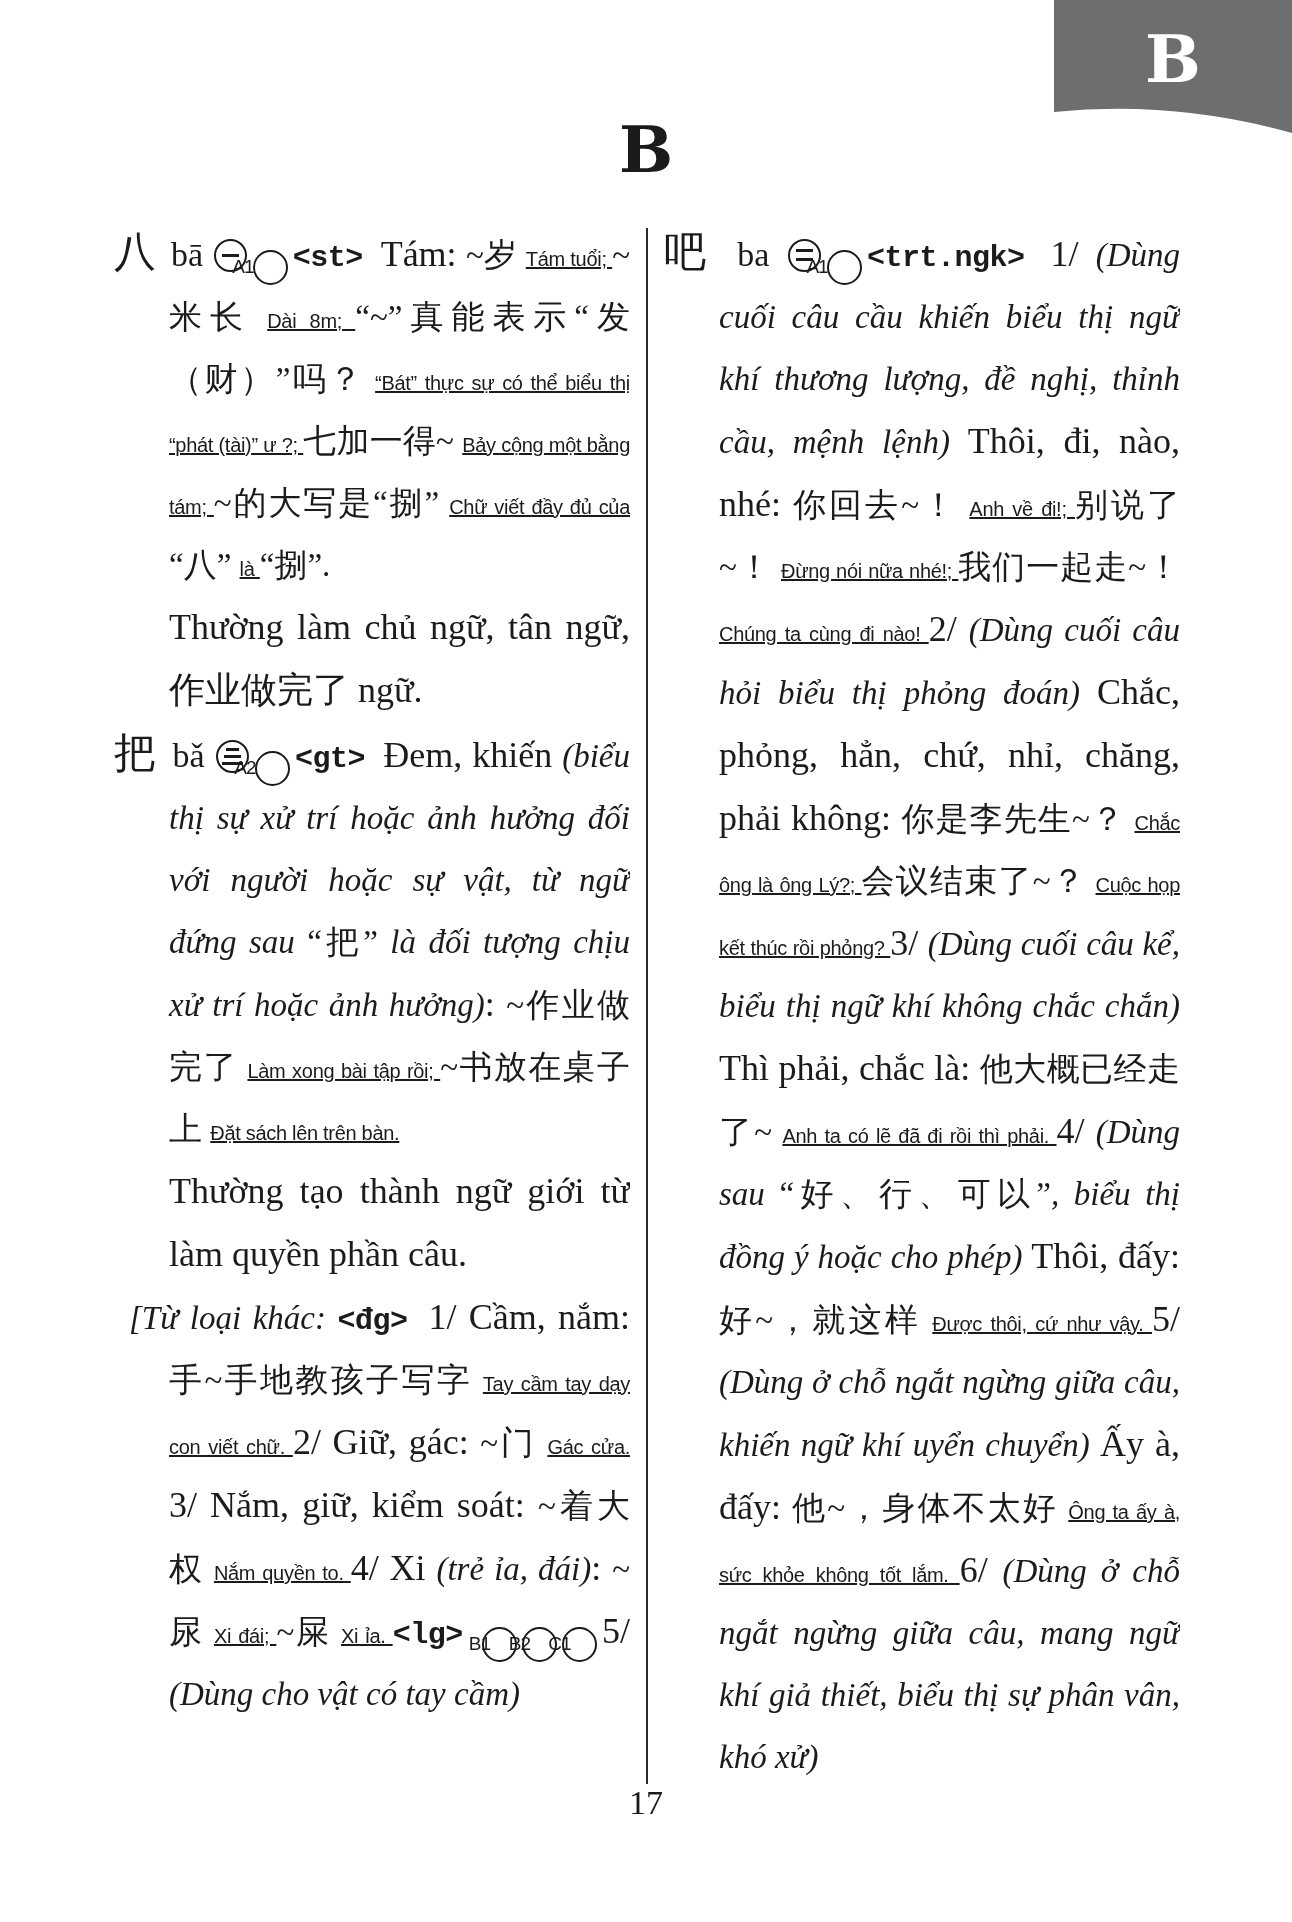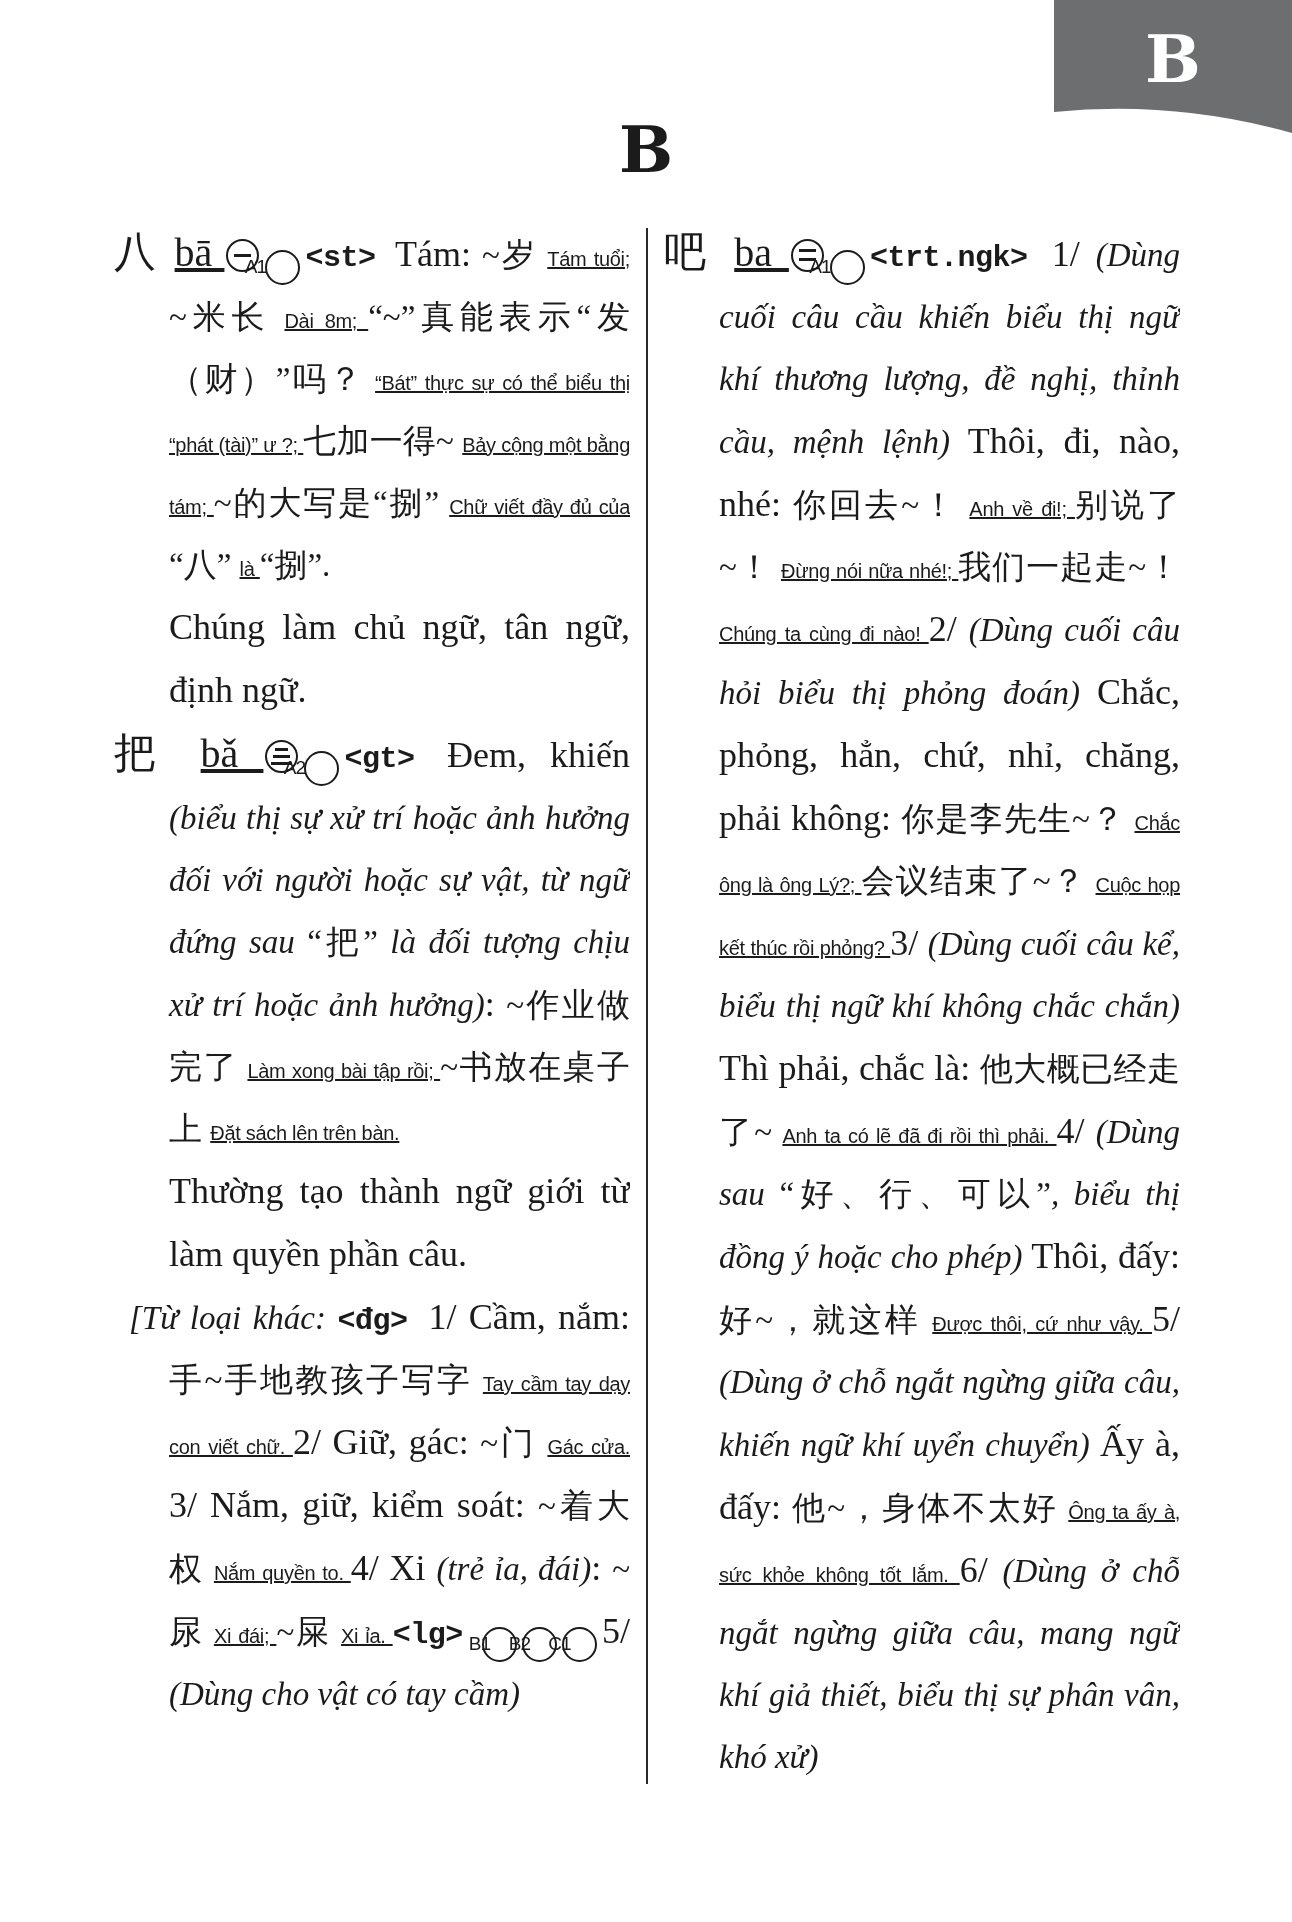--- a/index.html
+++ b/index.html
@@ -14,21 +14,21 @@
   .section-letter{position:absolute;top:118px;left:0;width:100%;text-align:center;
         font-family:"DejaVu Serif",serif;font-weight:bold;font-size:64px;line-height:1;}
   
   .columns{position:absolute;top:224px;left:114px;width:1068px;display:flex;}
   .col{width:516px;height:1556px;overflow:hidden;}
   .divider{width:2px;height:1556px;background:#2a2a2a;margin:4px 16px 0 16px;}
   
   .blk{margin:0;text-align:justify;line-height:57px;padding-left:55px;text-indent:-55px;}
   .blk.bracket{text-indent:-40px;}
   .head{font-size:42px;letter-spacing:2px;}
-  .pinyin{font-size:40px;text-decoration:underline;}
+  .pinyin{font-size:34px;}
   .vi{font-size:36px;}
   .vii{font-size:33px;font-style:italic;}
   .viS{font-family:"Liberation Sans",sans-serif;font-size:20px;letter-spacing:-0.3px;text-decoration:underline;}
   .cn{font-size:33px;}
   .tag{font-family:Liberation Mono, monospace;font-weight:bold;font-size:30px;letter-spacing:-0.5px;}
   .star{display:inline-block;width:55px;font-size:34px;}
   
   .circ{position:relative;display:inline-block;width:33px;height:33px;box-sizing:border-box;
         border:2.5px solid #1b1b1b;border-radius:50%;vertical-align:-6px;margin:0 6px 0 2px;}
   .cbar{position:absolute;left:6px;right:6px;height:2.5px;background:#1b1b1b;}
@@ -52,25 +52,26 @@
       <path d="M0 0 H238 V133 Q120 100 0 112 Z" fill="#6d6e70"></path>
     </svg>
     <div class="tab-letter">B</div>
   </div>
 
   <div class="section-letter">B</div>
 
   <div class="columns">
     <div class="col">
         <p class="blk entry"><span class="head">八 </span><span class="pinyin">bā </span><span class="circ"><i class="cbar b1i0"></i></span><span class="lvl">A1</span><span class="tag">&lt;st&gt; </span><span class="vi">Tám: </span><span class="cn">~岁 </span><span class="viS">Tám tuổi; </span><span class="cn">~米长 </span><span class="viS">Dài 8m; </span><span class="cn">“~”真能表示“发（财）”吗？ </span><span class="viS">“Bát” thực sự có thể biểu thị “phát (tài)” ư ?; </span><span class="cn">七加一得~ </span><span class="viS">Bảy cộng một bằng tám; </span><span class="cn">~的大写是“捌” </span><span class="viS">Chữ viết đầy đủ của </span><span class="cn">“八” </span><span class="viS">là </span><span class="cn">“捌”.</span></p>
-        <p class="blk note"><span class="star">*</span><span class="vi">Chúng làm chủ ngữ, tân ngữ, định ngữ.</span></p>
+        <p class="blk note"><span class="star">*</span><span class="vi">Thường làm chủ ngữ, tân ngữ, 作业做完了 ngữ.</span></p>
         <p class="blk entry"><span class="head">把 </span><span class="pinyin">bǎ </span><span class="circ"><i class="cbar b3i0"></i><i class="cbar b3i1"></i><i class="cbar b3i2"></i></span><span class="lvl">A2</span><span class="tag">&lt;gt&gt; </span><span class="vi">Đem, khiến </span><span class="vii">(biểu thị sự xử trí hoặc ảnh hưởng đối với người hoặc sự vật, từ ngữ đứng sau </span><span class="cn">“把” </span><span class="vii">là đối tượng chịu xử trí hoặc ảnh hưởng)</span><span class="vi">: </span><span class="cn">~作业做完了 </span><span class="viS">Làm xong bài tập rồi; </span><span class="cn">~书放在桌子上 </span><span class="viS">Đặt sách lên trên bàn.</span></p>
         <p class="blk note"><span class="star">*</span><span class="vi">Thường tạo thành ngữ giới từ làm quyền phần câu.</span></p>
         <p class="blk bracket"><span class="vii">[Từ loại khác: </span><span class="tag">&lt;đg&gt; </span><span class="vi">1/ Cầm, nắm: </span><span class="cn">手~手地教孩子写字 </span><span class="viS">Tay cầm tay dạy con viết chữ. </span><span class="vi">2/ Giữ, gác: </span><span class="cn">~门 </span><span class="viS">Gác cửa. </span><span class="vi">3/ Nắm, giữ, kiểm soát: </span><span class="cn">~着大权 </span><span class="viS">Nắm quyền to. </span><span class="vi">4/ Xi </span><span class="vii">(trẻ ỉa, đái)</span><span class="vi">: </span><span class="cn">~尿 </span><span class="viS">Xi đái; </span><span class="cn">~屎 </span><span class="viS">Xi ỉa. </span><span class="tag">&lt;lg&gt; </span><span class="lvl">B1</span><span class="lvl">B2</span><span class="lvl">C1</span><span class="vi">5/ </span><span class="vii">(Dùng cho vật có tay cầm) </span></p>
       </div>
     <div class="divider"></div>
     <div class="col">
         <p class="blk entry"><span class="head">吧 </span><span class="pinyin">ba </span><span class="circ"><i class="cbar b2i0"></i><i class="cbar b2i1"></i></span><span class="lvl">A1</span><span class="tag">&lt;trt.ngk&gt; </span><span class="vi">1/ </span><span class="vii">(Dùng cuối câu cầu khiến biểu thị ngữ khí thương lượng, đề nghị, thỉnh cầu, mệnh lệnh) </span><span class="vi">Thôi, đi, nào, nhé: </span><span class="cn">你回去~！ </span><span class="viS">Anh về đi!; </span><span class="cn">别说了~！ </span><span class="viS">Đừng nói nữa nhé!; </span><span class="cn">我们一起走~！ </span><span class="viS">Chúng ta cùng đi nào! </span><span class="vi">2/ </span><span class="vii">(Dùng cuối câu hỏi biểu thị phỏng đoán) </span><span class="vi">Chắc, phỏng, hẳn, chứ, nhỉ, chăng, phải không: </span><span class="cn">你是李先生~？ </span><span class="viS">Chắc ông là ông Lý?; </span><span class="cn">会议结束了~？ </span><span class="viS">Cuộc họp kết thúc rồi phỏng? </span><span class="vi">3/ </span><span class="vii">(Dùng cuối câu kể, biểu thị ngữ khí không chắc chắn) </span><span class="vi">Thì phải, chắc là: </span><span class="cn">他大概已经走了~ </span><span class="viS">Anh ta có lẽ đã đi rồi thì phải. </span><span class="vi">4/ </span><span class="vii">(Dùng sau </span><span class="cn">“好、行、可以”</span><span class="vii">, biểu thị đồng ý hoặc cho phép) </span><span class="vi">Thôi, đấy: </span><span class="cn">好~，就这样 </span><span class="viS">Được thôi, cứ như vậy. </span><span class="vi">5/ </span><span class="vii">(Dùng ở chỗ ngắt ngừng giữa câu, khiến ngữ khí uyển chuyển) </span><span class="vi">Ấy à, đấy: </span><span class="cn">他~，身体不太好 </span><span class="viS">Ông ta ấy à, sức khỏe không tốt lắm. </span><span class="vi">6/ </span><span class="vii">(Dùng ở chỗ ngắt ngừng giữa câu, mang ngữ khí giả thiết, biểu thị sự phân vân, khó xử) </span></p>
       </div>
   </div>
 
+  <div class="pageno">17</div>
 
 </div>
 
 </body></html>

